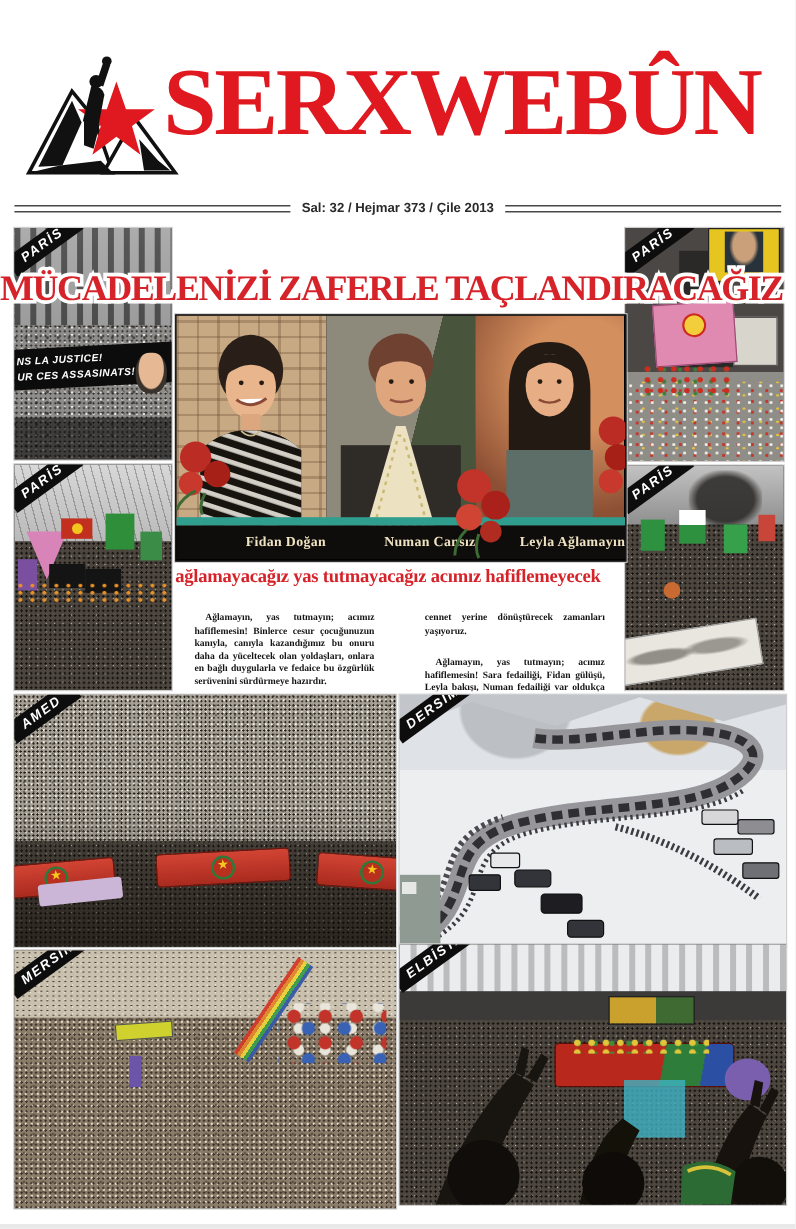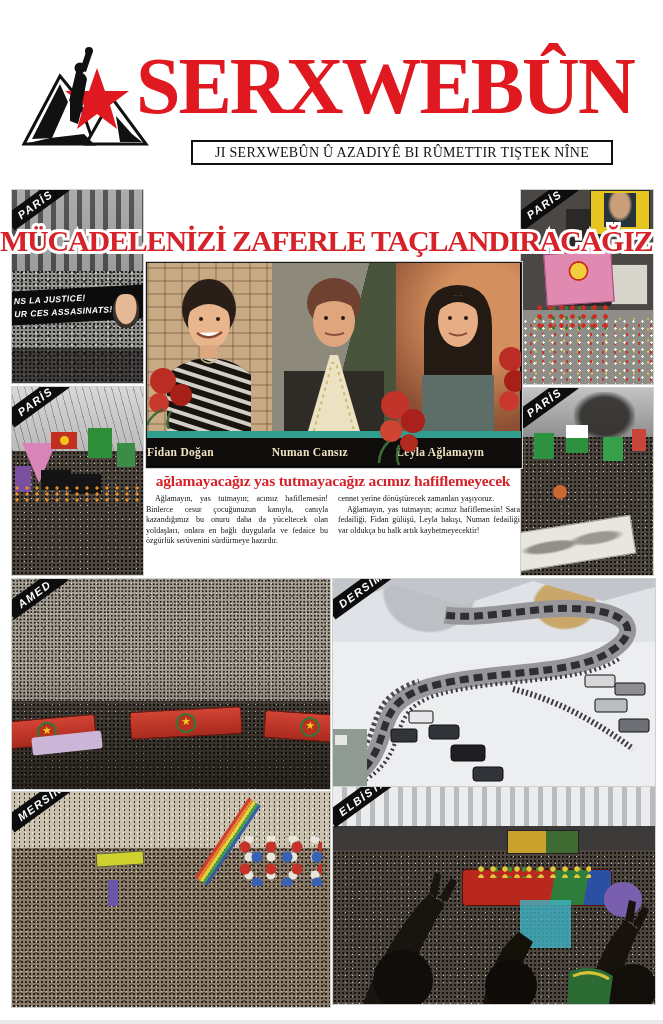--- a/index.html
+++ b/index.html
@@ -83,31 +83,31 @@
   .center-photo{left:146px;top:262px;width:374px;height:204px;border:1px solid #1b1b1b;
     background:#000;z-index:20;}
   .panel{position:absolute;top:0;height:175px;}
   .wp1{background:
     repeating-linear-gradient(0deg,rgba(92,61,38,.28) 0 2px,transparent 2px 13px),
     repeating-linear-gradient(90deg,rgba(92,61,38,.28) 0 2px,transparent 2px 17px),#c7a983;}
   .wp2{background:linear-gradient(104deg,#8d897b 0 58%,#49543c 58% 100%);}
   .wp3{background:radial-gradient(circle at 72% 28%,#d48f5e 0 30%,#8d5034 75%);}
   .stripe{left:0;right:0;top:168px;height:7px;background:var(--stripe-teal,#2f9e8f);z-index:4;}
   .namebar{left:0;right:0;top:175px;height:28px;background:#0f0d0b;display:flex;z-index:4;}
-  .namebar span{flex:1;text-align:left;align-self:center;color:#efe3c2;
+  .namebar span{flex:1;text-align:right;align-self:center;color:#efe3c2;
     font-weight:bold;font-size:11.5px;letter-spacing:.3px;}
   .carn{position:absolute;z-index:6;}
 
   
-  .subhead{left:146px;top:472px;width:374px;text-align:center;font-weight:bold;
+  .subhead{left:146px;top:472px;width:374px;text-align:left;font-weight:bold;
     font-size:15.5px;letter-spacing:-.2px;color:var(--headline-red,#d6232a);white-space:nowrap;}
   .article{left:146px;top:494px;width:374px;height:82px;display:flex;gap:10px;
     font-size:8px;line-height:10.6px;text-align:justify;color:#141414;}
   .article .col{flex:1;overflow:hidden;}
-  .article p{margin:0;}
+  .article p{margin:16px;font-weight:bold;}
   .article p.ind{text-indent:9px;}
 
   
   .amed-top{left:0;top:0;right:0;height:58%;background-color:#a59f94;background-image:
     radial-gradient(circle,#211d18 0 .7px,transparent .95px),
     radial-gradient(circle,#f4f1ea 0 .6px,transparent .85px),
     radial-gradient(circle,#6b6459 0 1px,transparent 1.3px);
     background-size:3.5px 3.5px,5px 5px,8px 8px;background-position:0 0,2px 2px,4px 5px;}
   .amed-shade{left:0;right:0;bottom:0;height:55%;background:linear-gradient(rgba(0,0,0,0),rgba(15,10,6,.55));z-index:2;}
   .coffin{position:absolute;height:26px;background:linear-gradient(#d24434,#a92a1e);
@@ -152,21 +152,25 @@
       <path d="M4 98 L74 98 L64 88 L30 92 Z" fill="#111"></path>
       <polygon points="77,22 85,45 109,45 90,59 97,83 77,68 57,83 64,59 45,45 69,45" fill="#e0181f"></polygon>
       <circle cx="60" cy="22" r="5.5" fill="#111"></circle>
       <path d="M56 26 q9 -1 11 7 l-5 26 -13 -4 z" fill="#111"></path>
       <path d="M60 24 L66 6 L72 8 L66 26 Z" fill="#111"></path>
       <circle cx="69" cy="5" r="4" fill="#111"></circle>
       <path d="M50 54 l13 4 -5 20 -8 -3 z" fill="#111"></path>
     </svg>
   </div>
   <div class="abs mast-title">SERXWEBÛN</div>
-  <div class="abs sub-box">JI SERXWEBÛN Û AZADIYÊ BI RÛMETTIR TIŞTEK NÎNE</div>
+  <div class="abs date-row">
+    <div class="rule"></div>
+    <div class="date-text">Sal: 32 / Hejmar 373 / Çile 2013</div>
+    <div class="rule"></div>
+  </div>
 
   <div class="abs hl">
     <span class="hl-stroke">MÜCADELENİZİ ZAFERLE TAÇLANDIRACAĞIZ</span>
     <span class="hl-fill">MÜCADELENİZİ ZAFERLE TAÇLANDIRACAĞIZ</span>
   </div>
 
   <div class="photo" style="left:12px;top:190px;width:131px;height:193px;">
     <div class="fill tx-gray"></div>
     <div class="abs p1-buildings"></div>
     <div class="abs p1-banner">

